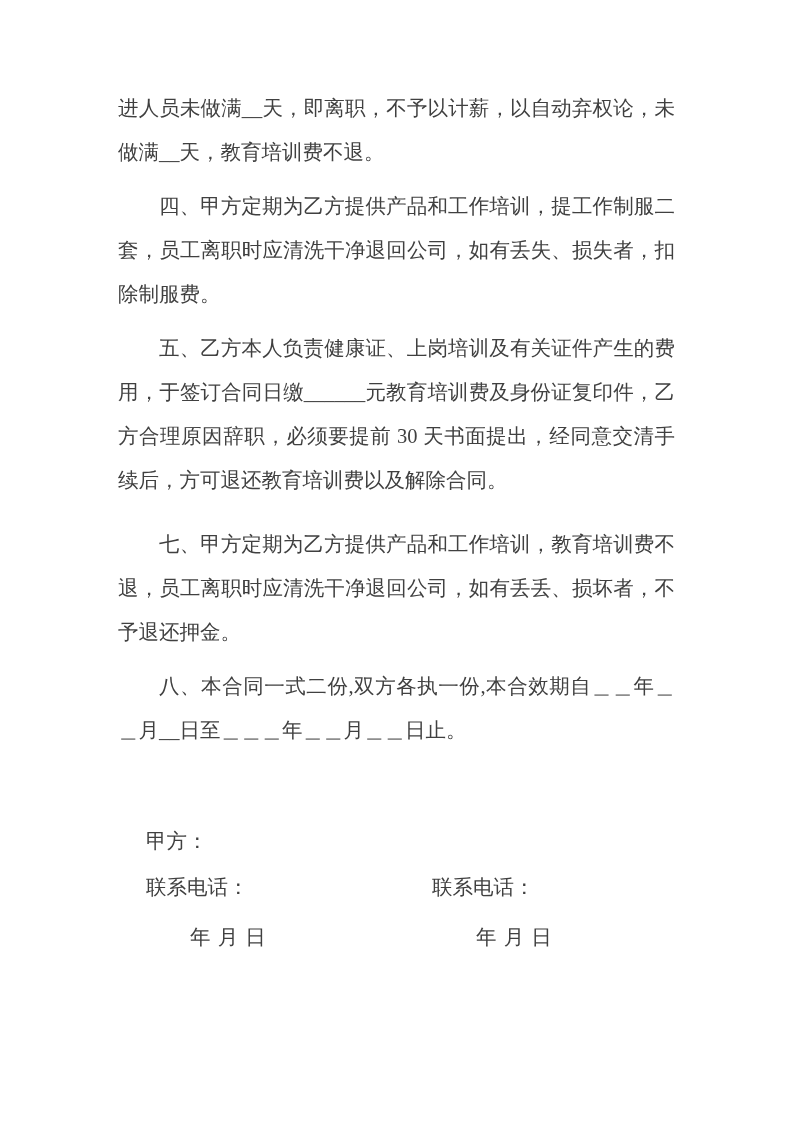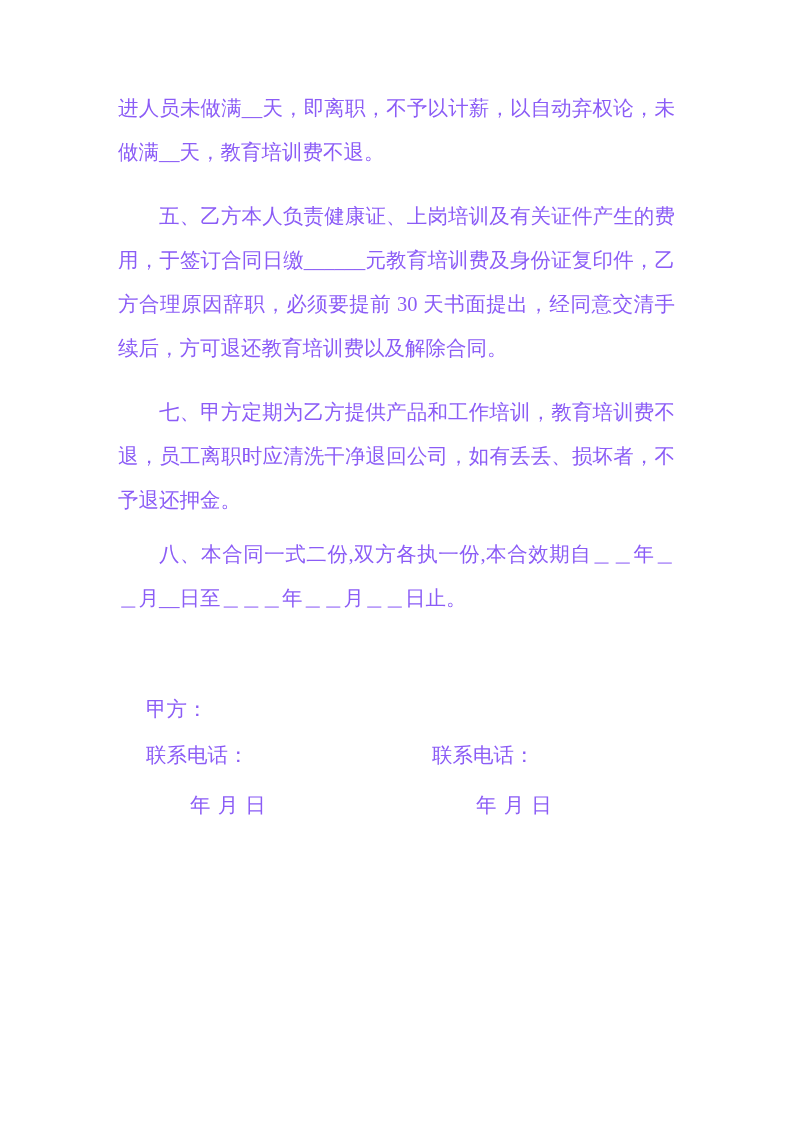--- a/index.html
+++ b/index.html
@@ -8,21 +8,21 @@
     background: #ffffff;
   }
   .page {
     width: 793px;
     height: 1122px;
     position: relative;
     background: #ffffff;
     box-sizing: border-box;
     padding: 86px 118px 4px 118px;
     font-family: "Liberation Serif", "DejaVu Serif", serif;
-    color: #8b5cf6;
+    color: #404040;
     overflow: hidden;
   }
   .doc-body {
     font-size: 20.5px;
     line-height: 44px;
     text-align: justify;
     text-justify: inter-ideograph;
   }
   p.para {
     margin: 0 0 0 0;
@@ -73,20 +73,21 @@
 </style>
 </head>
 <body>
 
 <div class="page">
   <div class="doc-body">
 
     <p class="para">进人员未做满__天，即离职，不予以计薪，以自动弃权论，未做满__天，教育培训费不退。</p>
     <div class="gap-sm"></div>
 
+    <p class="para indent2">四、甲方定期为乙方提供产品和工作培训，提工作制服二套，员工离职时应清洗干净退回公司，如有丢失、损失者，扣除制服费。</p>
     <div class="gap-sm"></div>
 
     <p class="para indent2">五、乙方本人负责健康证、上岗培训及有关证件产生的费用，于签订合同日缴______元教育培训费及身份证复印件，乙方合理原因辞职，必须要提前 30 天书面提出，经同意交清手续后，方可退还教育培训费以及解除合同。</p>
     <div class="gap-sm"></div>
 
     <div class="gap-sm"></div>
 
     <p class="para indent2">七、甲方定期为乙方提供产品和工作培训，教育培训费不退，员工离职时应清洗干净退回公司，如有丢丢、损坏者，不予退还押金。</p>
     <div class="gap-sm"></div>
 

